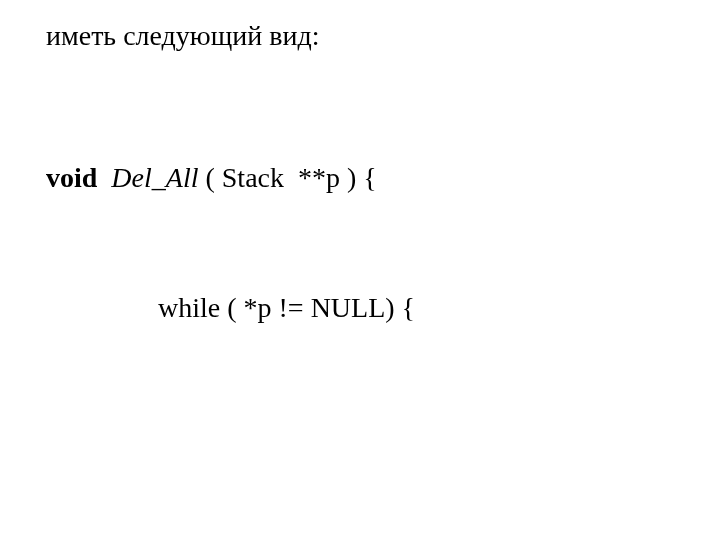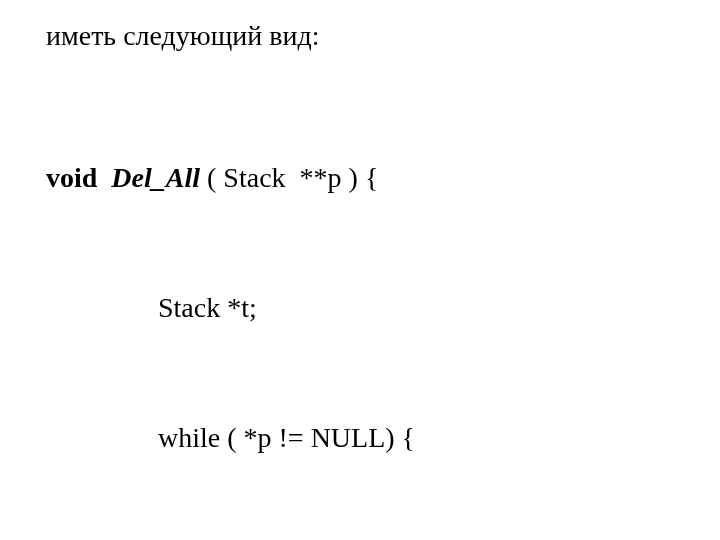--- a/index.html
+++ b/index.html
@@ -26,37 +26,36 @@
     display: block;
     padding-left: 18px;
     text-align: right;
   }
   .code {
     font-size: 28px;
     line-height: 1.55;
     white-space: pre;
     font-family: "Times New Roman", Times, serif;
   }
-  .fn { font-style: italic; font-weight: bold; }
+  .fn { font-style: italic; font-weight: normal; }
   .kw { font-weight: bold; }
   .sig { padding-left: 18px; }
   .ind1 { padding-left: 130px; }
 </style>
 </head>
 <body>
 
 <div class="page">
 
   <p class="intro">
     <span class="line2">иметь следующий вид:</span>
   </p>
 
   <div class="code">
     <div class="sig"><span class="kw">void</span>  <span class="fn">Del_All</span><span> ( Stack  **p ) {</span></div>
-    <div class="ind1">Stack *t;</div>
     <div class="ind1">while ( *p != NULL) {</div>
     
     
     
     
     
   </div>
 
 </div>
 

